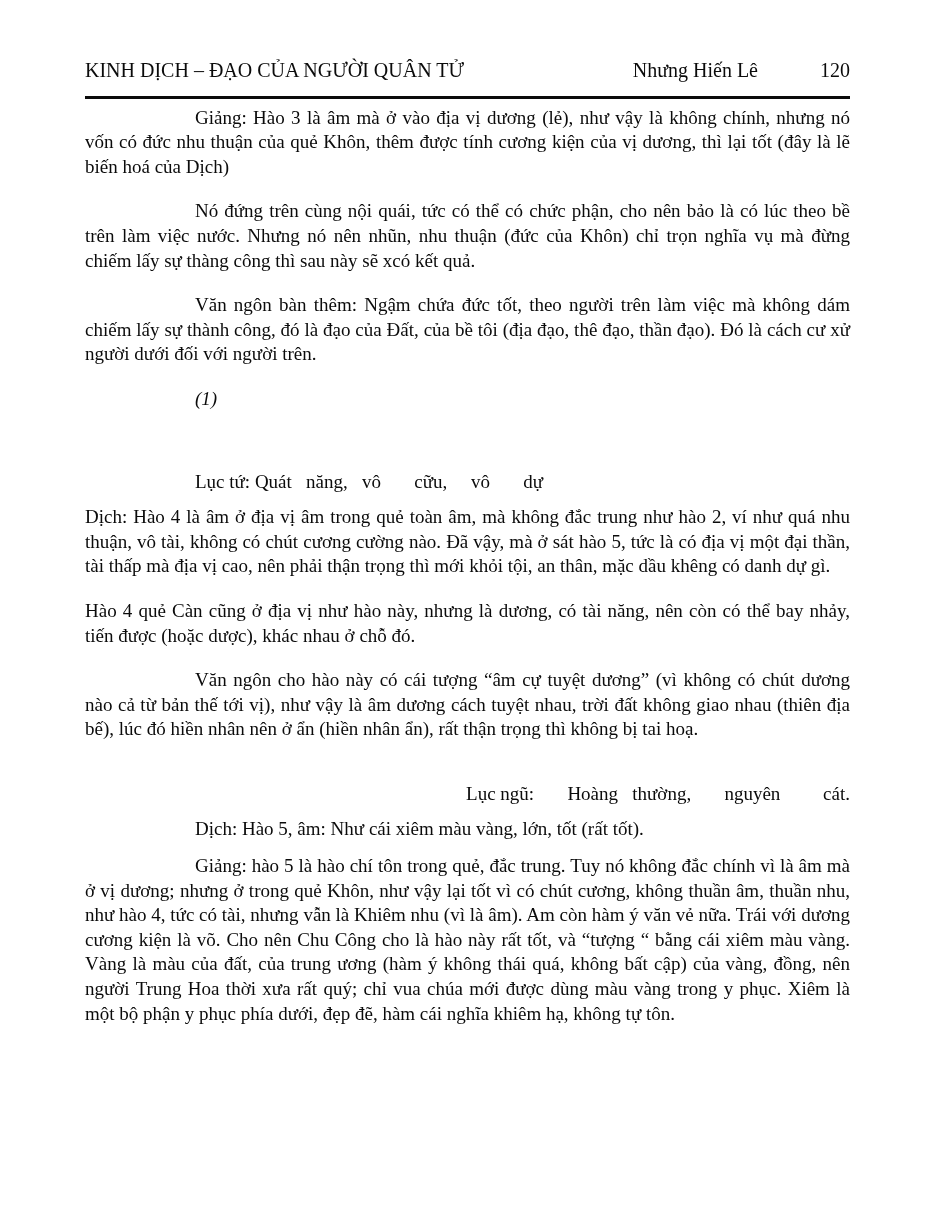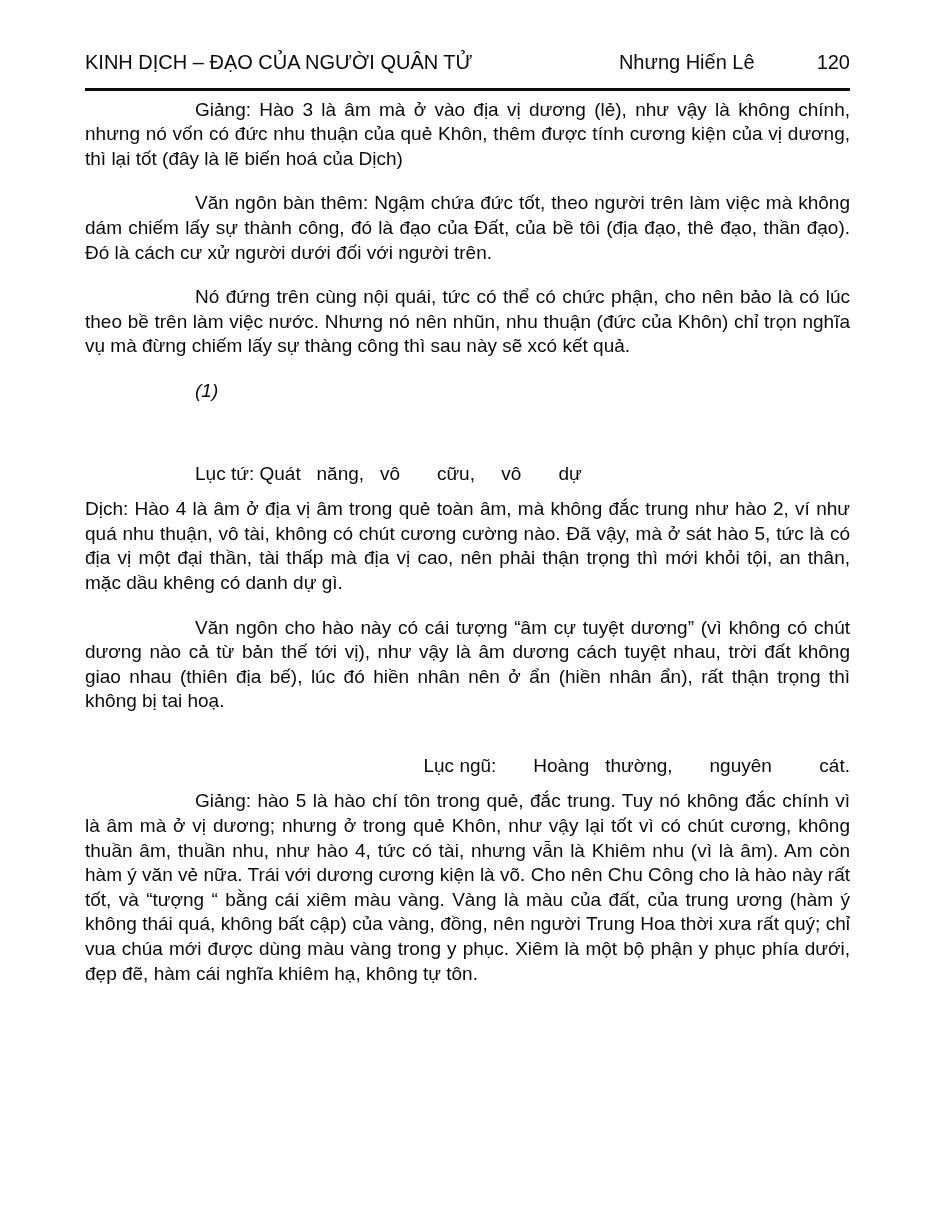--- a/index.html
+++ b/index.html
@@ -4,24 +4,24 @@
 <style>
   html, body {
     margin: 0;
     padding: 0;
     background: #ffffff;
   }
   .page {
     position: relative;
     width: 935px;
     height: 1140px;
-    margin: 0 auto;
+    margin: 8px auto;
     background: #ffffff;
     color: #0b0b0b;
-    font-family: Liberation Sans, sans-serif;
+    font-family: Liberation Serif, serif;
     font-size: 19px;
     line-height: 24.6px;
     box-sizing: border-box;
     padding: 50px 85px 0 85px;
     overflow: hidden;
   }
   .page-header {
     display: flex;
     align-items: baseline;
     justify-content: space-between;
@@ -71,33 +71,35 @@
     <span class="title">KINH DỊCH – ĐẠO CỦA NGƯỜI QUÂN TỬ</span>
     <span class="author">Nhưng Hiến Lê</span>
     <span class="pagenum">120</span>
   </div>
 
   <hr class="divider">
 
 
   <p class="body-par indent">Giảng: Hào 3 là âm mà ở vào địa vị dương (lẻ), như vậy là không chính, nhưng nó vốn có đức nhu thuận của quẻ Khôn, thêm được tính cương kiện của vị dương, thì lại tốt (đây là lẽ biến hoá của Dịch)</p>
 
+  <p class="body-par indent">Nó đứng trên cùng nội quái, tức có thể có chức phận, cho nên bảo là có lúc theo bề trên làm việc nước. Nhưng nó nên nhũn, nhu thuận (đức của Khôn) chỉ trọn nghĩa vụ mà đừng chiếm lấy sự thàng công thì sau này sẽ xcó kết quả.</p>
+
   <p class="body-par indent">Văn ngôn bàn thêm: Ngậm chứa đức tốt, theo người trên làm việc mà không dám chiếm lấy sự thành công, đó là đạo của Đất, của bề tôi (địa đạo, thê đạo, thần đạo). Đó là cách cư xử người dưới đối với người trên.</p>
-
-  <p class="body-par indent">Nó đứng trên cùng nội quái, tức có thể có chức phận, cho nên bảo là có lúc theo bề trên làm việc nước. Nhưng nó nên nhũn, nhu thuận (đức của Khôn) chỉ trọn nghĩa vụ mà đừng chiếm lấy sự thàng công thì sau này sẽ xcó kết quả.</p>
 
   <div class="footnote">
     <span class="fn-marker">(1)</span>
   </div>
 
   <div class="hexline">Lục tứ: Quát   năng,   vô       cữu,     vô       dự</div>
 
   <p class="body-par">Dịch: Hào 4 là âm ở địa vị âm trong quẻ toàn âm, mà không đắc trung như hào 2, ví như quá nhu thuận, vô tài, không có chút cương cường nào. Đã vậy, mà ở sát hào 5, tức là có địa vị một đại thần, tài thấp mà địa vị cao, nên phải thận trọng thì mới khỏi tội, an thân, mặc dầu khêng có danh dự gì.</p>
 
+  <p class="body-par">Hào 4 quẻ Càn cũng ở địa vị như hào này, nhưng là dương, có tài năng, nên còn có thể bay nhảy, tiến được (hoặc dược), khác nhau ở chỗ đó.</p>
 
   <p class="body-par indent">Văn ngôn cho hào này có cái tượng “âm cự tuyệt dương” (vì không có chút dương nào cả từ bản thế tới vị), như vậy là âm dương cách tuyệt nhau, trời đất không giao nhau (thiên địa bế), lúc đó hiền nhân nên ở ẩn (hiền nhân ẩn), rất thận trọng thì không bị tai hoạ.</p>
 
   <div class="hexline second">Lục ngũ:       Hoàng   thường,       nguyên         cát.</div>
 
+  <p class="body-par indent tight">Dịch: Hào 5, âm: Như cái xiêm màu vàng, lớn, tốt (rất tốt).</p>
 
   <p class="body-par indent">Giảng: hào 5 là hào chí tôn trong quẻ, đắc trung. Tuy nó không đắc chính vì là âm mà ở vị dương; nhưng ở trong quẻ Khôn, như vậy lại tốt vì có chút cương, không thuần âm, thuần nhu, như hào 4, tức có tài, nhưng vẫn là Khiêm nhu (vì là âm). Am còn hàm ý văn vẻ nữa. Trái với dương cương kiện là võ. Cho nên Chu Công cho là hào này rất tốt, và “tượng “ bằng cái xiêm màu vàng. Vàng là màu của đất, của trung ương (hàm ý không thái quá, không bất cập) của vàng, đồng, nên người Trung Hoa thời xưa rất quý; chỉ vua chúa mới được dùng màu vàng trong y phục. Xiêm là một bộ phận y phục phía dưới, đẹp đẽ, hàm cái nghĩa khiêm hạ, không tự tôn.</p>
 
 </div>
 
 </body></html>

